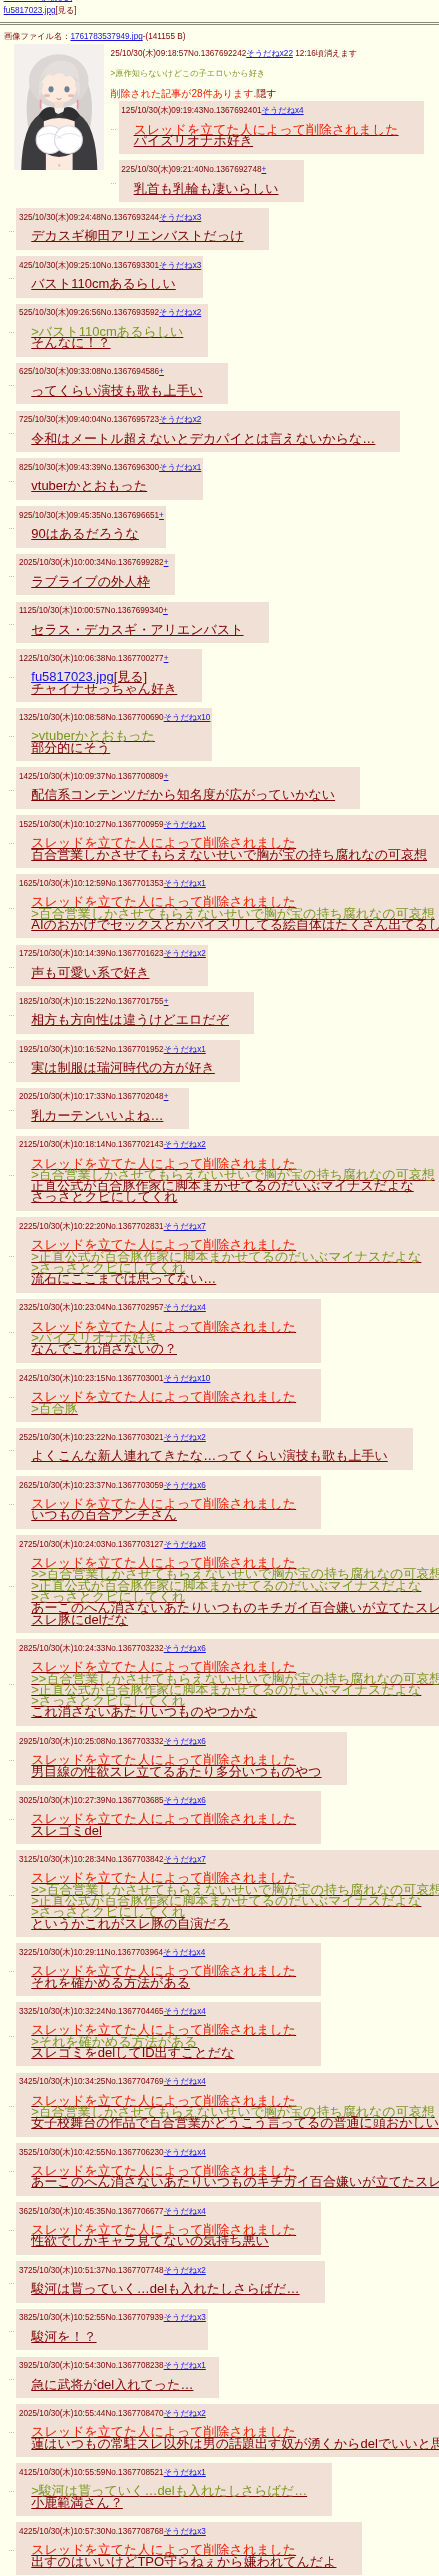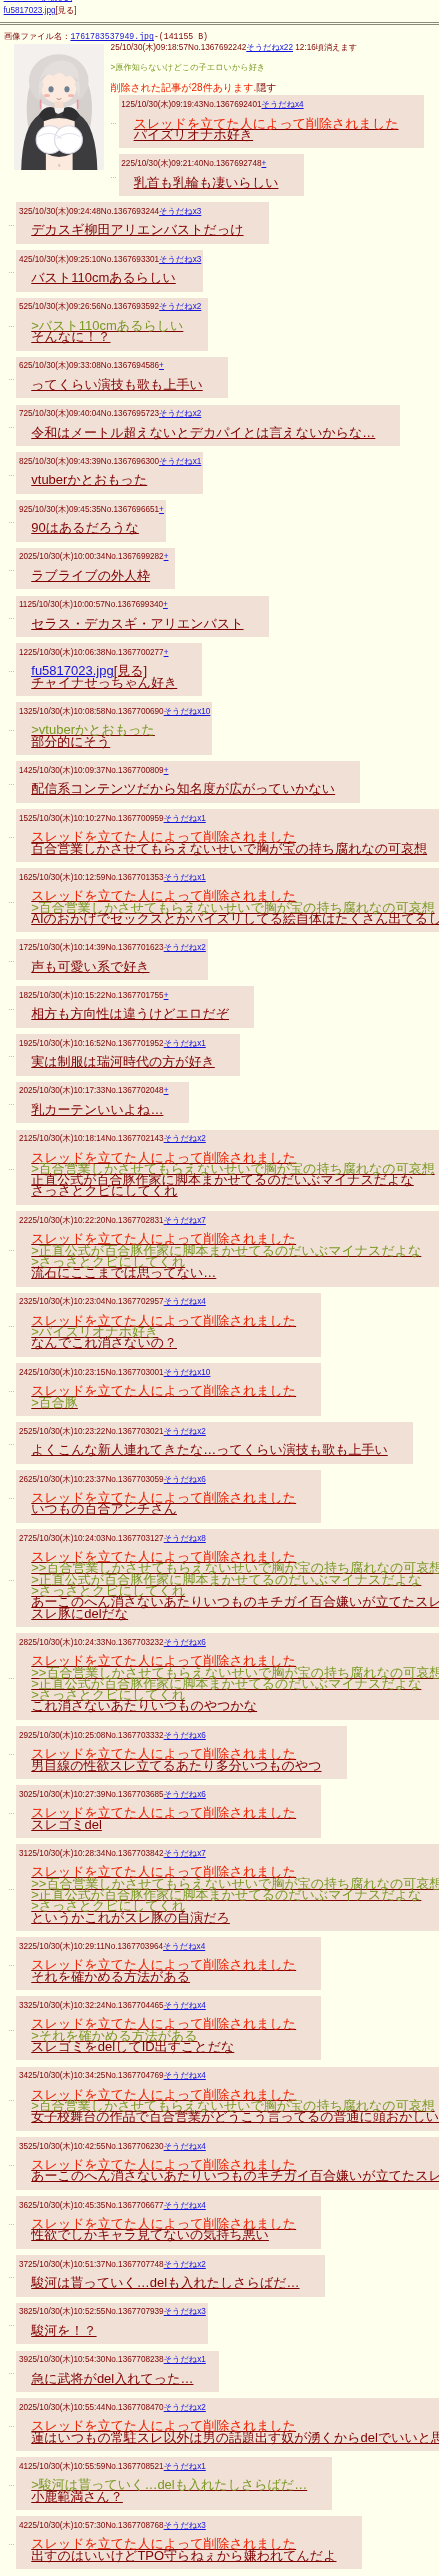--- a/index.html
+++ b/index.html
@@ -16,29 +16,29 @@
   a{color:#1515dd;text-decoration:underline;cursor:pointer;}
   .maroon{color:#800000;}
   
   .clipped-line{height:3.6px;overflow:hidden;position:relative;padding-left:3.6px;}
   .clipped-line span{display:block;margin-top:-6.7px;font-size:7.7px;}
   .fu-line{padding:1.5px 0 2.1px 3.6px;font-size:8.2px;}
   .hrline{border:0;border-top:1px solid #8a8a78;border-bottom:1px solid #8a8a78;height:1.5px;margin:3.6px 0 3.1px 0;background:transparent;}
 
   
   .op{padding:3.1px 0 0 4.1px;}
-  .file-line{font-size:8.2px;padding-bottom:1px;font-family:Liberation Mono, monospace;}
+  .file-line{font-size:8.2px;padding-bottom:1px;}
   .op-thumb{
     float:left;
     width:90px;height:126px;
     margin:1px 6.2px 5.2px 10.3px;
     display:block;
     cursor:pointer;
   }
-  .op-header{font-size:8.2px;line-height:10.3px;margin-top:0;white-space:nowrap;}
+  .op-header{font-size:8.2px;line-height:10.3px;margin-top:6px;white-space:nowrap;}
   .op-header .expire{color:#800000;}
   blockquote{margin:0;}
   .op-body{margin:8.2px 0 0 0;font-size:8.2px;line-height:11.3px;}
   .deleted-info{margin-top:8.2px;font-size:10px;}
   .deleted-info .notice{color:#f02000;}
   .deleted-info .hide{color:#800000;text-decoration:none;cursor:pointer;}
 
   
   .replies{padding:0 0 0 4.1px;}
   .reply-row{

